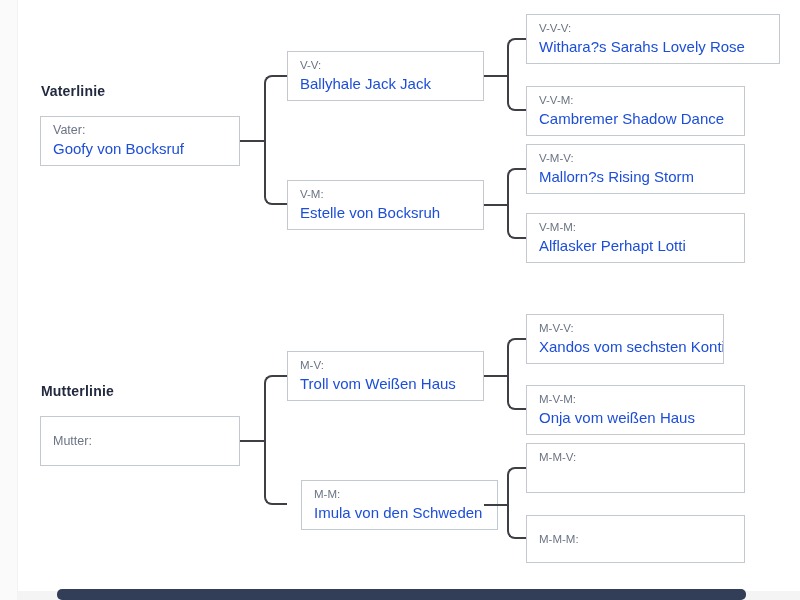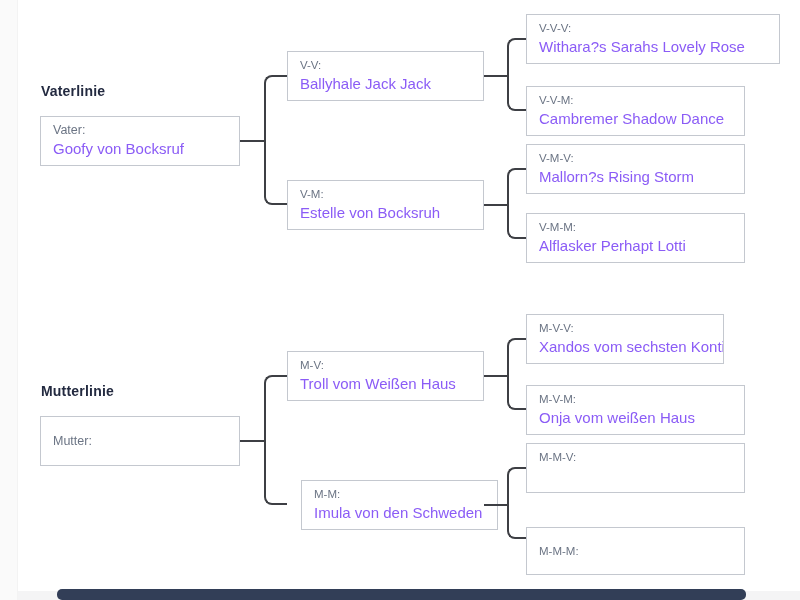--- a/index.html
+++ b/index.html
@@ -36,21 +36,21 @@
   .pbox.centered { display: flex; flex-direction: column; justify-content: center; }
   .pbox .lbl {
     display: block;
     font-size: 11.5px; line-height: 15px;
     color: #6b7484;
     white-space: nowrap; overflow: hidden;
   }
   .pbox .nm {
     display: block;
     font-size: 15px; line-height: 21px;
-    color: #8b5cf6;
+    color: #1d4ed8;
     white-space: nowrap; overflow: hidden;
   }
   .root-lbl { font-size: 12.5px !important; }
   .hline {
     position: absolute; height: 2px; background: #3d3f44;
   }
   .bracket {
     position: absolute;
     border-left: 2px solid #3d3f44;
     border-top: 2px solid #3d3f44;
@@ -132,21 +132,21 @@
 
 <div class="pbox" style="left:526px; top:385px; width:219px; height:50px;">
   <span class="lbl">M-V-M:</span>
   <span class="nm">Onja vom weißen Haus</span>
 </div>
 
 <div class="pbox" style="left:526px; top:443px; width:219px; height:50px;">
   <span class="lbl">M-M-V:</span>
 </div>
 
-<div class="pbox centered" style="left:526px; top:515px; width:219px; height:48px;margin-top:12px;">
+<div class="pbox centered" style="left:526px; top:515px; width:219px; height:48px;">
   <span class="lbl">M-M-M:</span>
 </div>
 
 <div class="hline" style="left:240px; top:440px; width:26px;"></div>
 <div class="bracket" style="left:264px; top:375px; width:23px; height:130px;"></div>
 <div class="hline" style="left:484px; top:375px; width:25px;"></div>
 <div class="bracket" style="left:507px; top:338px; width:19px; height:72px;"></div>
 <div class="hline" style="left:484px; top:504px; width:25px;"></div>
 <div class="bracket" style="left:507px; top:467px; width:19px; height:72px;"></div>
 

